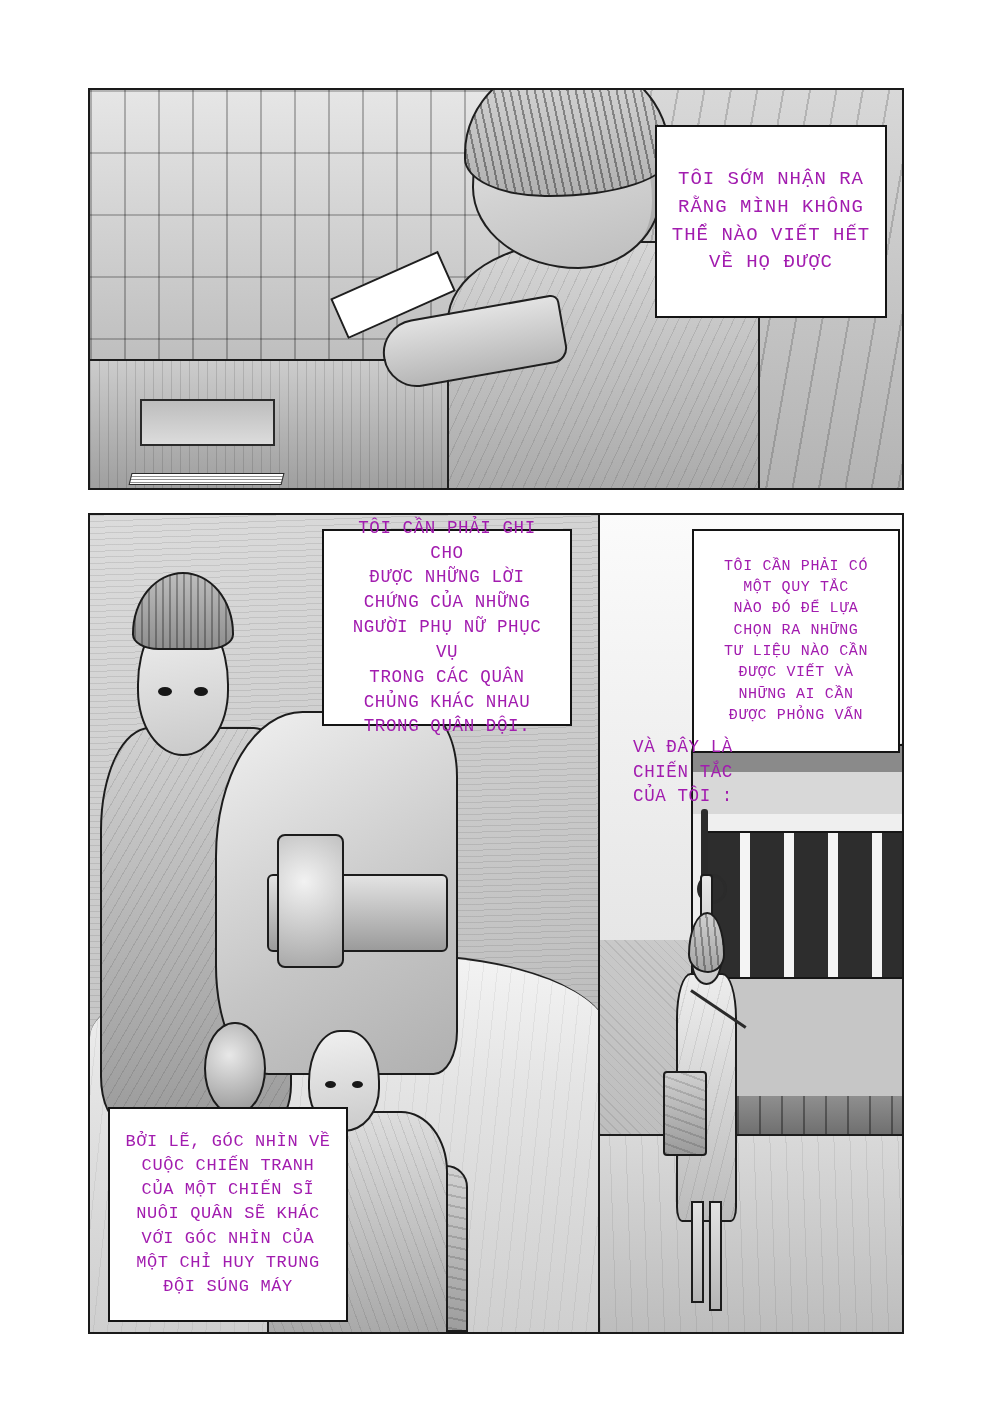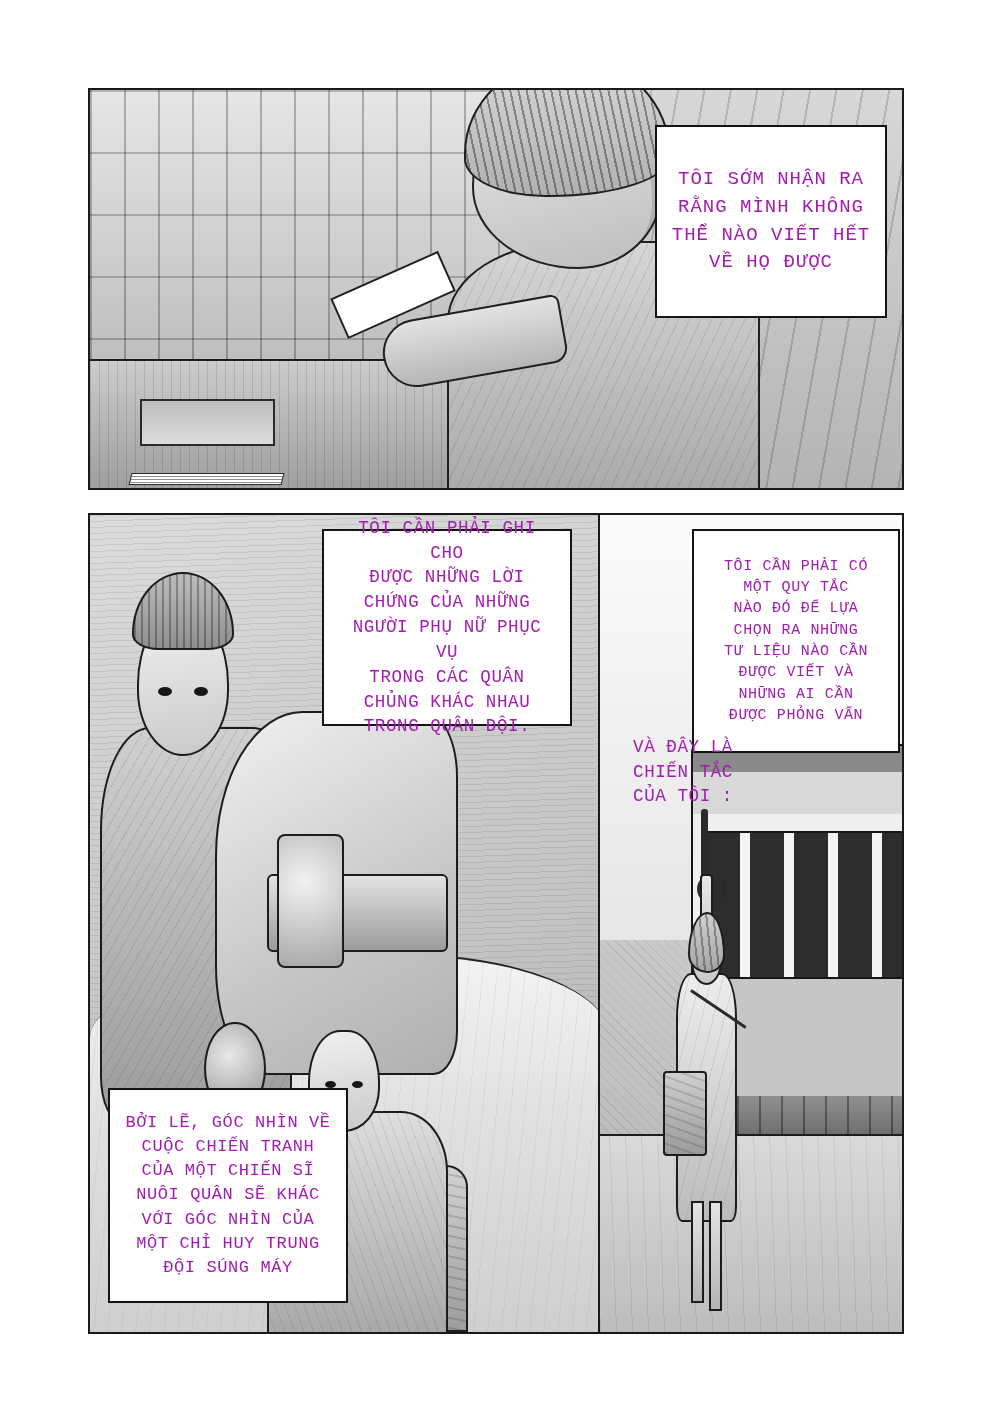--- a/index.html
+++ b/index.html
@@ -424,21 +424,21 @@
     <div class="bubble b2" style="left:232px; top:14px; width:250px; height:197px;">
       <div class="bubble-text">TÔI CẦN PHẢI GHI CHO
 ĐƯỢC NHỮNG LỜI
 CHỨNG CỦA NHỮNG
 NGƯỜI PHỤ NỮ PHỤC VỤ
 TRONG CÁC QUÂN
 CHỦNG KHÁC NHAU
 TRONG QUÂN ĐỘI.</div>
     </div>
 
-    <div class="bubble b3" style="left:18px; top:573px; width:240px; height:215px;">
+    <div class="bubble b3" style="left:18px; top:592px; width:240px; height:215px;">
       <div class="bubble-text">BỞI LẼ, GÓC NHÌN VỀ
 CUỘC CHIẾN TRANH
 CỦA MỘT CHIẾN SĨ
 NUÔI QUÂN SẼ KHÁC
 VỚI GÓC NHÌN CỦA
 MỘT CHỈ HUY TRUNG
 ĐỘI SÚNG MÁY</div>
     </div>
   </div>
 

